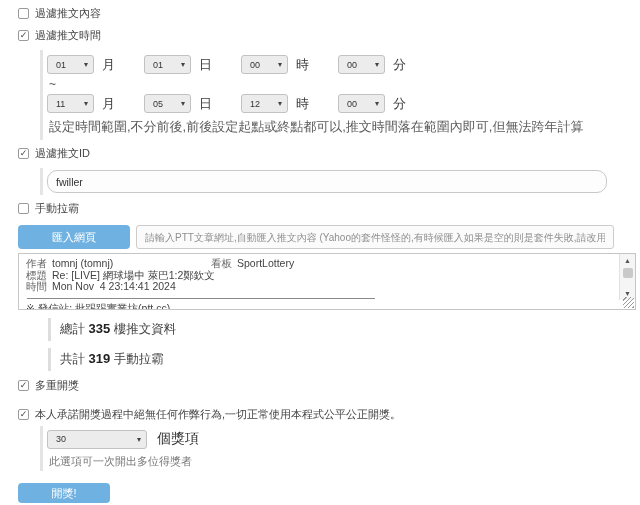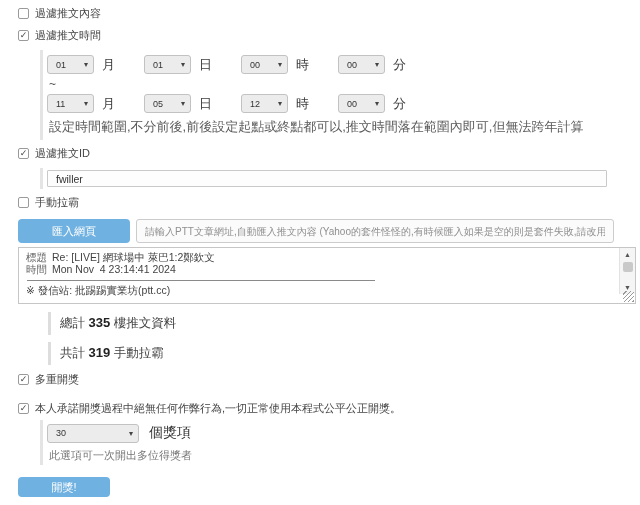--- a/index.html
+++ b/index.html
@@ -17,26 +17,26 @@
 
   
   .indent { margin:2px 0 6px 22px; border-left:3px solid #e4e4e4; padding:2px 0 2px 4px; }
 
   .sel-row { display:flex; align-items:center; height:21px; margin:2px 0; }
   .sel-group { display:flex; align-items:center; width:97px; }
   .select { width:47px; height:19px; background:#ececec; border:1px solid #c2c2c2; border-radius:3px;
             display:flex; align-items:center; justify-content:space-between; padding:0 5px 0 8px;
             font-size:9px; color:#333; cursor:default;gap:17px; }
   .select .chev { font-size:8px; color:#444; }
-  .select.wide { width:92px; }
+  .select.wide { width:100px; }
   .unit { font-size:13px; color:#3c3c3c; margin-left:8px; }
   .tilde { color:#555; font-size:12px; margin:2px 0 2px 2px; }
   .hint { color:#5a5a5a; font-size:13px; margin:4px 14px 2px 2px; }
 
-  .text-input { width:560px; height:17px; border:1px solid #c9c9c9; border-radius:1px;
+  .text-input { width:560px; height:23px; border:1px solid #c9c9c9; border-radius:10px;
                 background:#fdfdfd; font-family:inherit; font-size:10.5px; color:#333; padding:0 8px; }
 
   
   .import-row { display:flex; align-items:center; width:596px; margin:9px 0 4px 0; }
   .btn { background:#6fb1e0; color:#fff; border:none; border-radius:4px; font-family:inherit;
          text-align:center; cursor:pointer; }
   .btn-import { flex:0 0 112px; height:24px; font-size:11px; }
   .url-input { flex:1; height:24px; margin-left:6px; border:1px solid #ccc; border-radius:3px;
                background:#fbfbfb; font-family:inherit; font-size:10px; color:#333; padding:0 8px; }
   .url-input::placeholder { color:#8f8f8f; }
@@ -168,20 +168,24 @@
   </div>
 
   <div class="import-row">
     <button class="btn btn-import">匯入網頁</button>
     <input class="url-input" type="text" placeholder="請輸入PTT文章網址,自動匯入推文內容 (Yahoo的套件怪怪的,有時候匯入如果是空的則是套件失敗,請改用手動複製貼上,感謝orz)" style="">
   </div>
 
   <div class="ta">
     <div class="ta-content">
       <div class="ta-line">
+        <span class="ta-author"><span class="ta-lab">作者</span><span class="ta-val">tomnj (tomnj)</span></span>
+        <span class="ta-lab">看板</span><span class="ta-val">SportLottery</span>
+      </div>
+      <div class="ta-line">
         <span class="ta-lab">標題</span><span class="ta-val">Re: [LIVE] 網球場中 萊巴1:2鄭欽文</span>
       </div>
       <div class="ta-line">
         <span class="ta-lab">時間</span><span class="ta-val">Mon Nov  4 23:14:41 2024</span>
       </div>
       <div class="ta-sep"></div>
       <div class="ta-line">
         <span class="ta-val">※ 發信站: 批踢踢實業坊(ptt.cc)</span>
       </div>
     </div>

